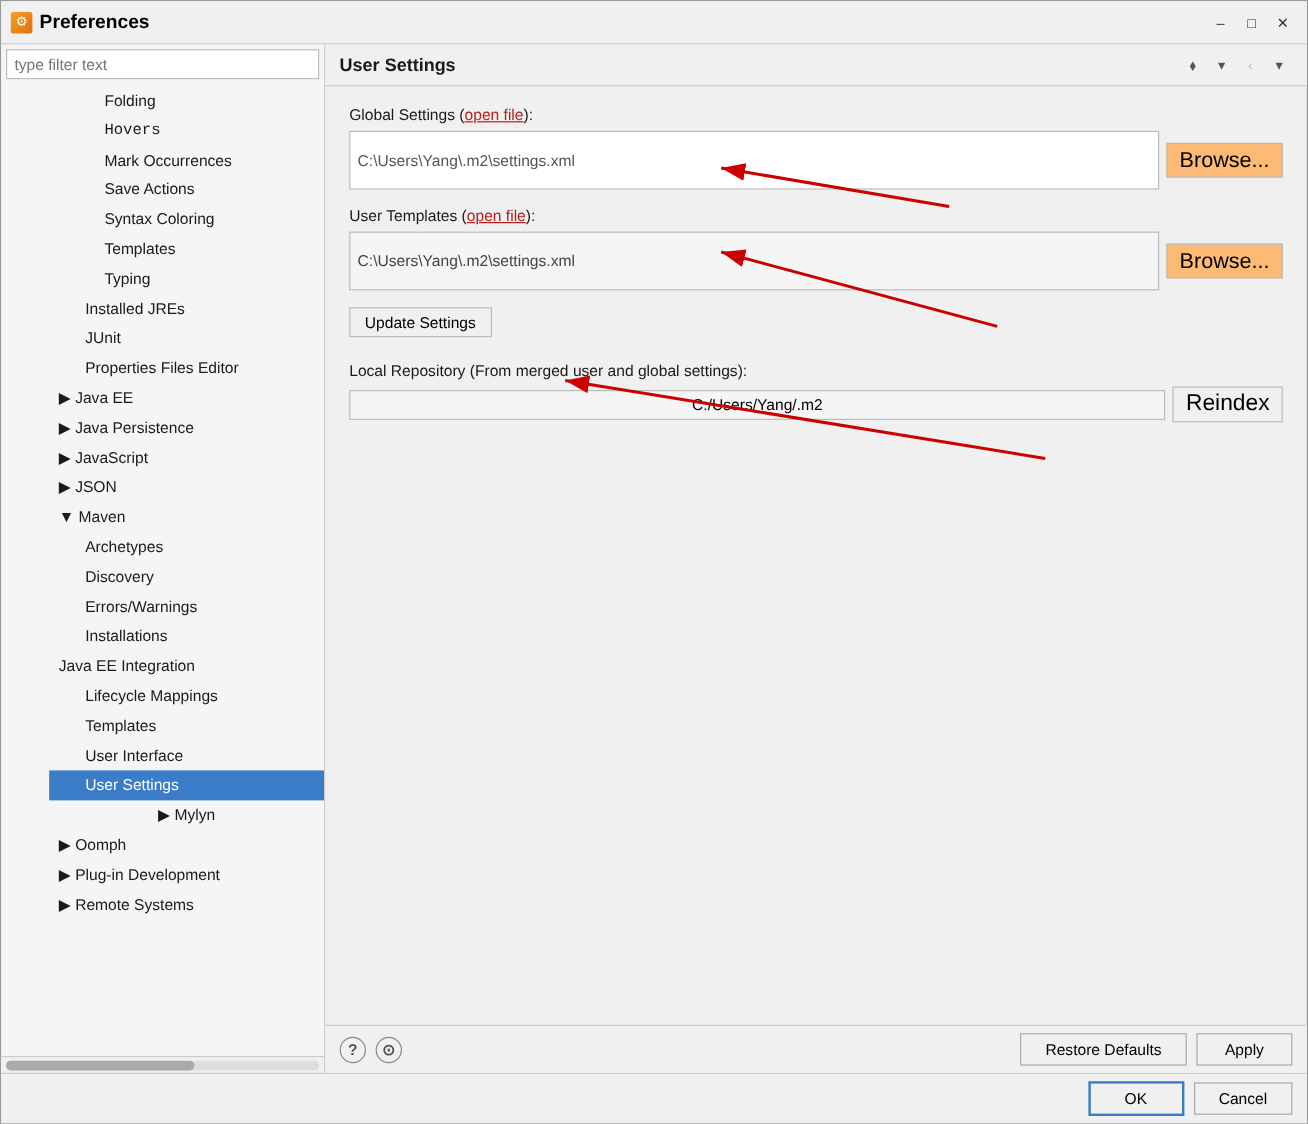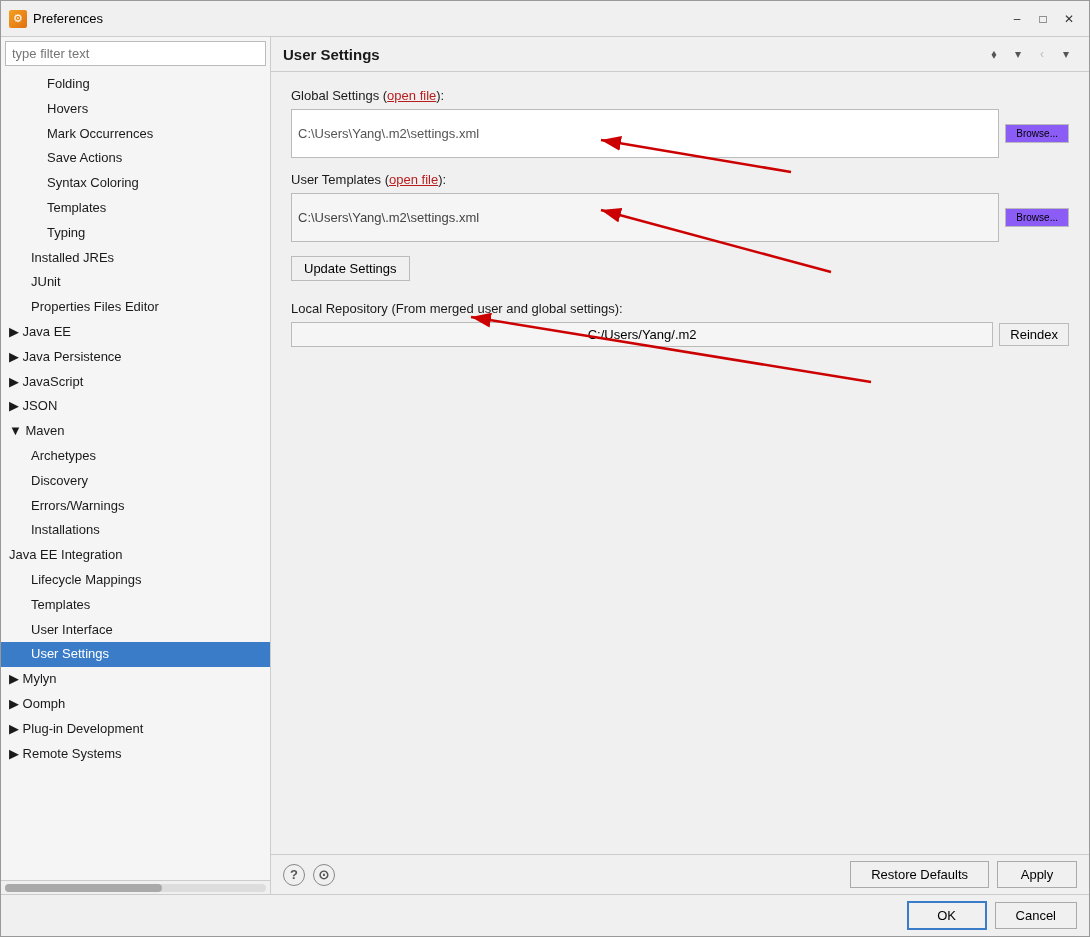--- a/index.html
+++ b/index.html
@@ -39,22 +39,22 @@
       border-radius: 2px;
       display: flex;
       align-items: center;
       justify-content: center;
       font-size: 11px;
       color: white;
       flex-shrink: 0;
     }
     .titlebar-title {
       flex: 1;
-      font-weight: normal;
-      font-size: 13px;
+      font-weight: bold;
+      font-size: 16px;
     }
     .titlebar-controls {
       display: flex;
       gap: 2px;
     }
     .titlebar-btn {
       width: 24px;
       height: 20px;
       display: flex;
       align-items: center;
@@ -95,20 +95,21 @@
       overflow-y: auto;
       overflow-x: hidden;
       padding: 2px 0;
     }
     .tree-item {
       padding: 2px 8px 2px 8px;
       cursor: pointer;
       white-space: nowrap;
       color: #1a1a1a;
       line-height: 1.6;
+      margin-left: 40px;
     }
     .tree-item.selected { background: #3a7cc8; color: white; }
 
     .scroll-bar-area {
       height: 14px;
       border-top: 1px solid #ccc;
       background: #f0f0f0;
       display: flex;
       align-items: center;
       padding: 0 4px;
@@ -189,23 +190,23 @@
       font-size: 13px;
       outline: none;
       color: #555;
     }
     .text-input.readonly {
       background: #f5f5f5;
       color: #444;
     }
     .browse-btn {
       padding: 3px 10px;
-      background: #8b5cf6;
-      border: 1px solid #bbb;
-      font-size: 10px;
+      background: #fdba74;
+      border: 1px solid #bbb;
+      font-size: 18px;
       cursor: pointer;
       white-space: nowrap;
     }
     .update-btn {
       padding: 4px 12px;
       background: #f0f0f0;
       border: 1px solid #bbb;
       font-size: 13px;
       cursor: pointer;
       margin-bottom: 20px;
@@ -227,21 +228,21 @@
       background: #f5f5f5;
       font-size: 13px;
       color: #000000;
       outline: none;
       text-align: center;
     }
     .reindex-btn {
       padding: 3px 10px;
       background: #f0f0f0;
       border: 1px solid #bbb;
-      font-size: 13px;
+      font-size: 19px;
       cursor: pointer;
       white-space: nowrap;
     }
     .right-area {
       flex: 1;
       position: relative;
       display: flex;
       flex-direction: column;
     }
 
@@ -312,21 +313,21 @@
     </div>
   </div>
 
   <div class="main-content">
 
     <div class="left-panel">
       <input class="filter-input" type="text" placeholder="type filter text" style="">
       <div class="tree-container" id="tree-container">
 
       <div class="tree-item" style="padding-left: 46px;">   Folding</div>
-          <div class="tree-item" style="padding-left: 46px;">   Hovers</div>
+          <div class="tree-item" style="padding-left: 46px; font-family: Liberation Mono, monospace;">   Hovers</div>
           <div class="tree-item" style="padding-left: 46px;">   Mark Occurrences</div>
           <div class="tree-item" style="padding-left: 46px;">   Save Actions</div>
           <div class="tree-item" style="padding-left: 46px;">   Syntax Coloring</div>
           <div class="tree-item" style="padding-left: 46px;">   Templates</div>
           <div class="tree-item" style="padding-left: 46px;">   Typing</div>
           <div class="tree-item" style="padding-left: 30px;">   Installed JREs</div>
           <div class="tree-item" style="padding-left: 30px;">   JUnit</div>
           <div class="tree-item" style="padding-left: 30px;">   Properties Files Editor</div>
           <div class="tree-item" style="padding-left: 8px;">▶ Java EE</div>
           <div class="tree-item" style="padding-left: 8px;">▶ Java Persistence</div>
@@ -335,21 +336,21 @@
           <div class="tree-item" style="padding-left: 8px;">▼ Maven</div>
           <div class="tree-item" style="padding-left: 30px;">   Archetypes</div>
           <div class="tree-item" style="padding-left: 30px;">   Discovery</div>
           <div class="tree-item" style="padding-left: 30px;">   Errors/Warnings</div>
           <div class="tree-item" style="padding-left: 30px;">   Installations</div>
           <div class="tree-item" style="">   Java EE Integration</div>
           <div class="tree-item" style="padding-left: 30px;">   Lifecycle Mappings</div>
           <div class="tree-item" style="padding-left: 30px;">   Templates</div>
           <div class="tree-item" style="padding-left: 30px;">   User Interface</div>
           <div class="tree-item selected" style="padding-left: 30px;">   User Settings</div>
-          <div class="tree-item" style="padding-left: 8px;">▶ Mylyn</div>
+          <div class="tree-item" style="padding-left: 8px; text-align: center;">▶ Mylyn</div>
           <div class="tree-item" style="padding-left: 8px;">▶ Oomph</div>
           <div class="tree-item" style="padding-left: 8px;">▶ Plug-in Development</div>
           <div class="tree-item" style="padding-left: 8px;">▶ Remote Systems</div>
         </div>
       <div class="scroll-bar-area">
         <div class="scroll-bar-h">
           <div class="scroll-bar-thumb-h"></div>
         </div>
       </div>
     </div>

